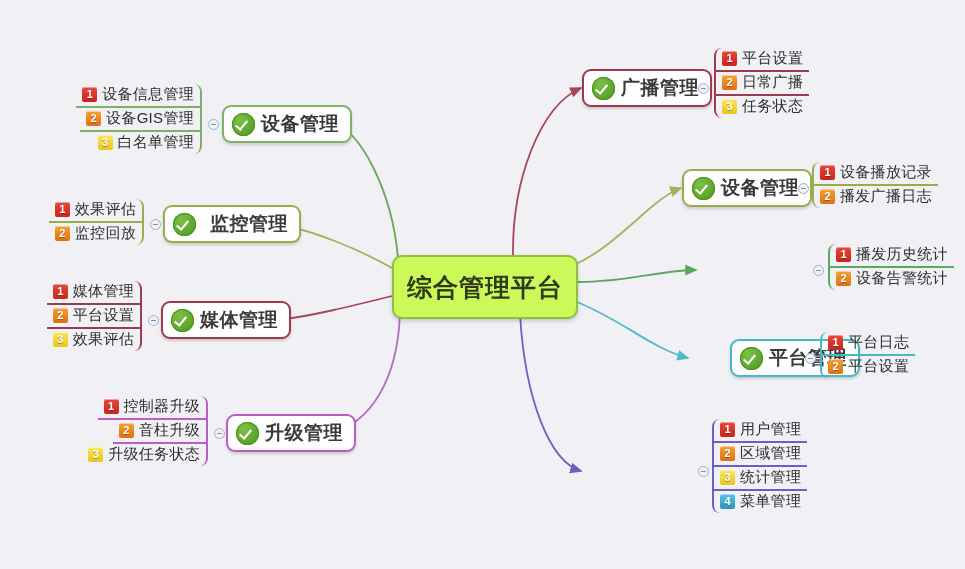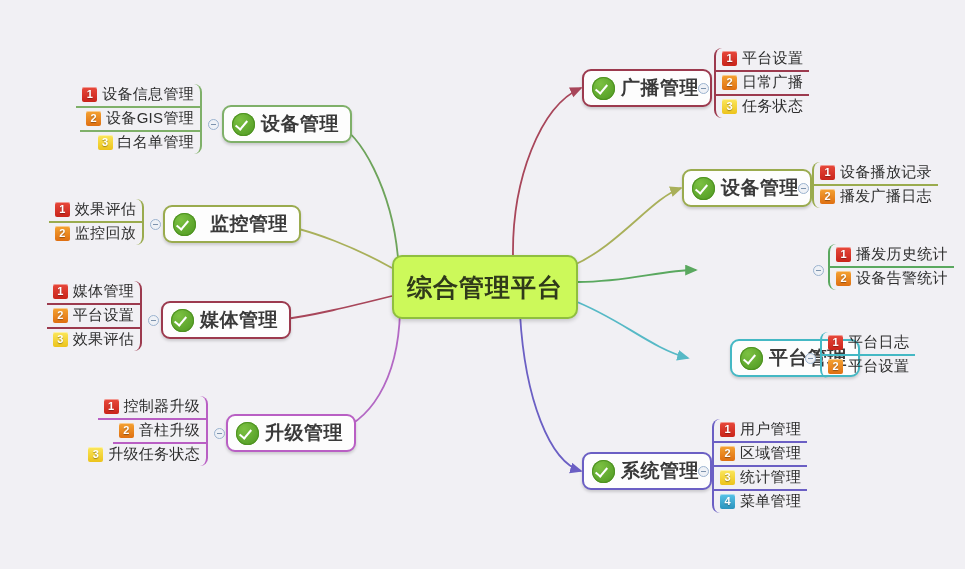--- a/index.html
+++ b/index.html
@@ -302,24 +302,20 @@
     <div class="subitem" style="border-color:#44b8c4;">
       <span class="badge b1">1</span>
       <span class="txt">平台日志</span>
     </div>
     <div class="subitem" style="border-color:#44b8c4;">
       <span class="badge b2">2</span>
       <span class="txt">平台设置</span>
     </div>
   </div>
 
-  <div class="node" style="left:582px;top:452px;height:38px;border-color:#6b5fc4;">
-    <span class="check"></span>
-    <span class="label">系统管理</span>
-  </div>
   <div class="toggle" style="left:698px;top:466px;"></div>
   <div class="subgroup right" style="left:712px;top:419px;width:96px;border-color:#6b5fc4;">
     <div class="subitem" style="border-color:#6b5fc4;">
       <span class="badge b1">1</span>
       <span class="txt">用户管理</span>
     </div>
     <div class="subitem" style="border-color:#6b5fc4;">
       <span class="badge b2">2</span>
       <span class="txt">区域管理</span>
     </div>

